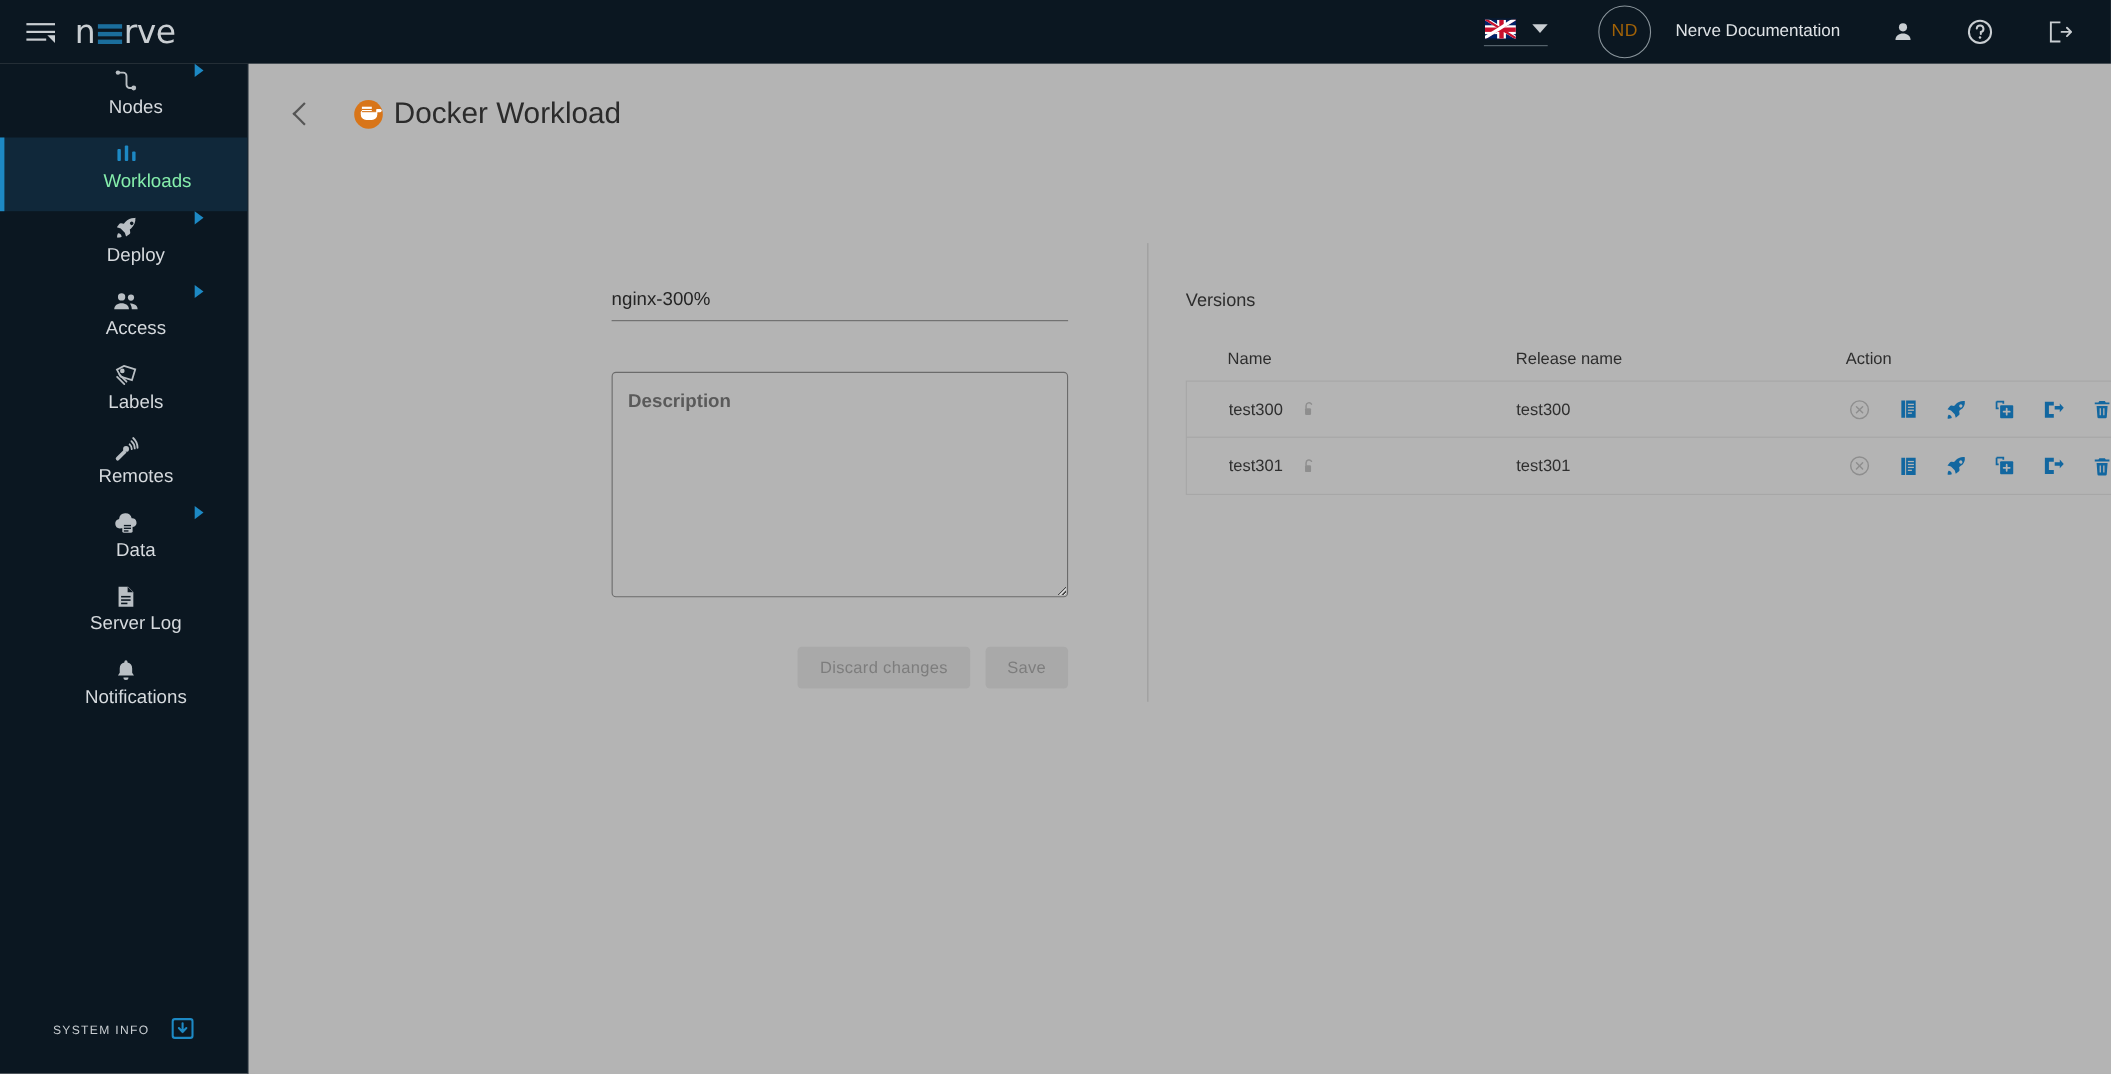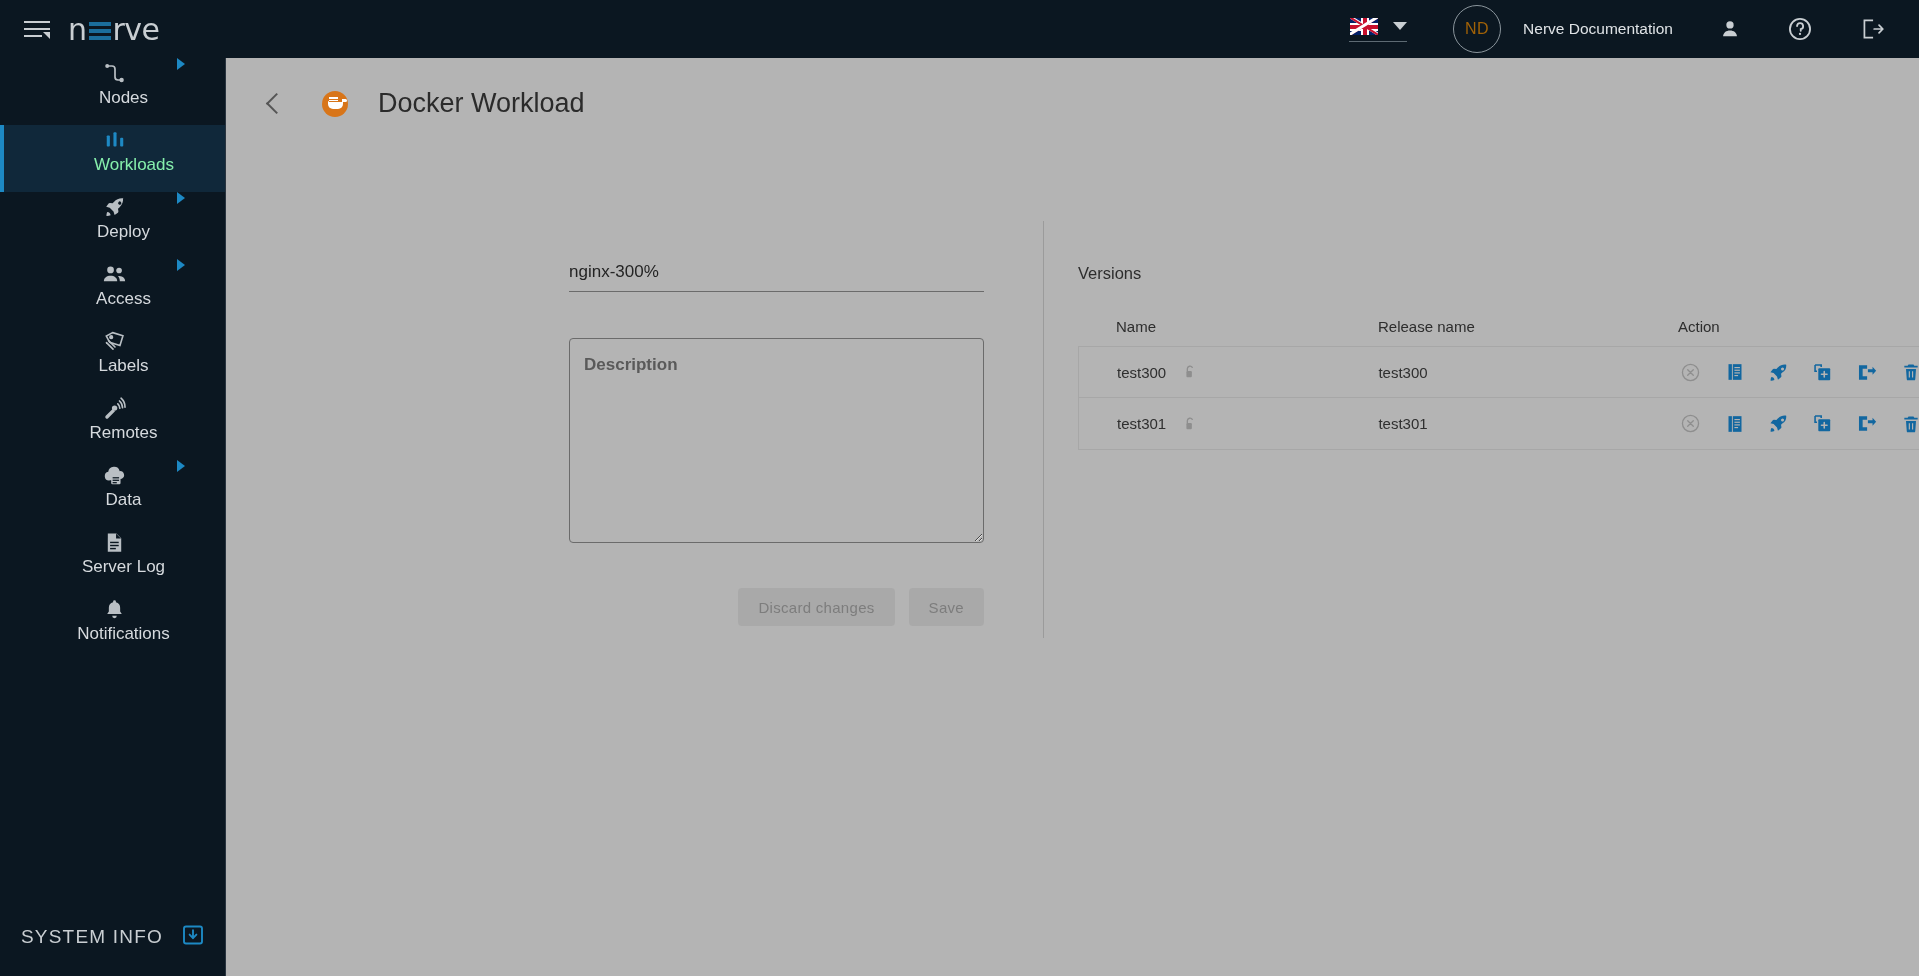--- a/index.html
+++ b/index.html
@@ -116,21 +116,21 @@
   .nav-arrow {
     position: absolute; right: 40px; width: 0; height: 0;
     border-top: 6px solid transparent; border-bottom: 6px solid transparent;
     border-left: 8px solid #1d89c4;
   }
   #sysinfo {
     position: absolute; bottom: 0; left: 0; width: 226px; height: 78px;
     display: flex; align-items: center; justify-content: center; gap: 18px;
     cursor: pointer;
   }
-  #sysinfo .si-label { color: #c9ced2; font-size: 19px; letter-spacing: 1.2px; }
+  #sysinfo .si-label { color: #c9ced2; font-size: 11px; letter-spacing: 1.2px; }
 
   
   #main {
     position: absolute; left: 226px; top: 58px; width: 1693px; height: 918px;
     background: #b4b4b4;
   }
   #page-head { position: absolute; left: 0; top: 30px; display: flex; align-items: center; }
   #back-chevron {
     margin-left: 36px; width: 22px; height: 22px; position: relative; cursor: pointer;
   }
@@ -155,26 +155,26 @@
   }
   #docker-badge .whale::after {
     content: ""; position: absolute; right: -4px; top: -2px; width: 5px; height: 3px;
     background: #fff; border-radius: 0 3px 3px 0;
   }
   #docker-badge .stripe {
     position: absolute; left: 7px; top: 8px; width: 13px; height: 1px; background: #d87519;
     box-shadow: 0 2px 0 #d87519;
   }
   #page-title {
-    margin-left: 30px; font-size: 27px; color: #2b2b2b; font-weight: 400;
+    margin-left: 10px; font-size: 27px; color: #2b2b2b; font-weight: 400;
     font-family: "Liberation Sans", sans-serif;
   }
 
   
-  #form-col { position: absolute; left: 17px; top: 0; width: 820px; height: 838px; }
+  #form-col { position: absolute; left: 4px; top: 0; width: 820px; height: 838px; }
   #name-input {
     position: absolute; left: 326px; top: 200px; width: 415px; height: 34px;
     background: transparent; border: none; border-bottom: 1px solid #6b6b6b;
     font-size: 17px; color: #242424; font-family: "Liberation Sans", sans-serif;
     padding: 0 4px 6px 0; outline: none;
   }
   #desc-input {
     position: absolute; left: 326px; top: 280px; width: 415px; height: 205px;
     background: transparent; border: 1px solid #6b6b6b; border-radius: 4px;
     font-size: 17px; color: #4c4c4c; font-family: "Liberation Sans", sans-serif;

